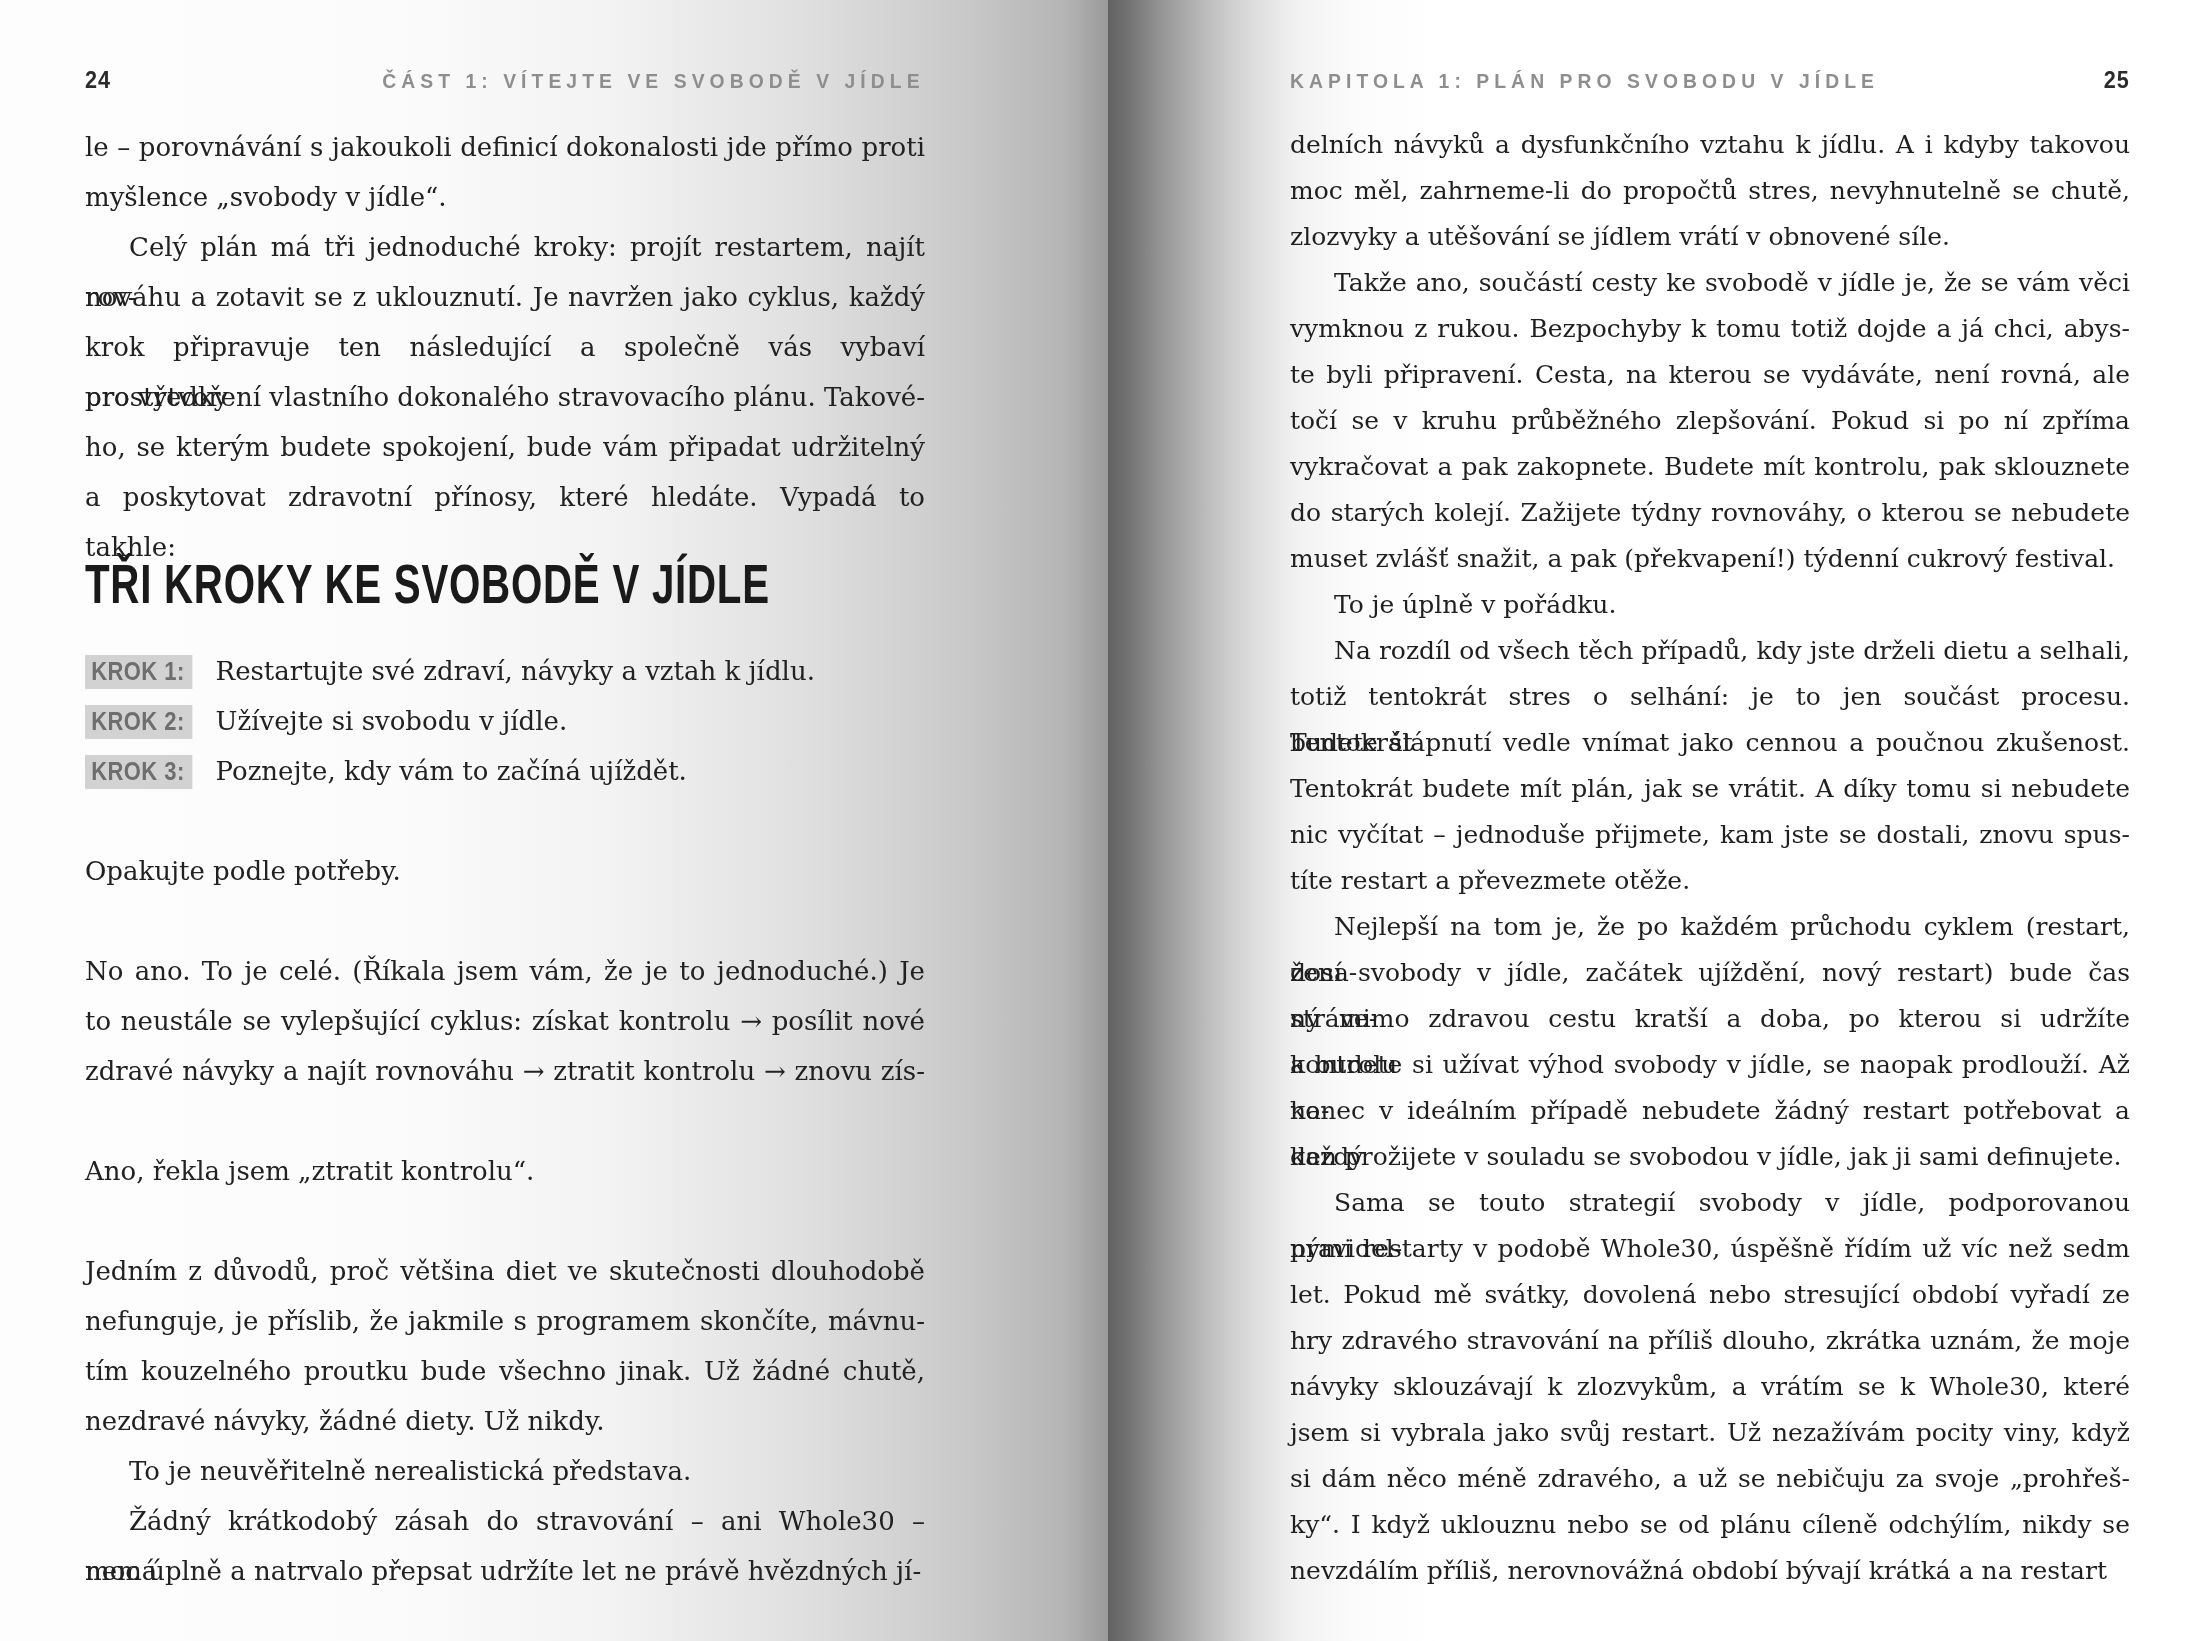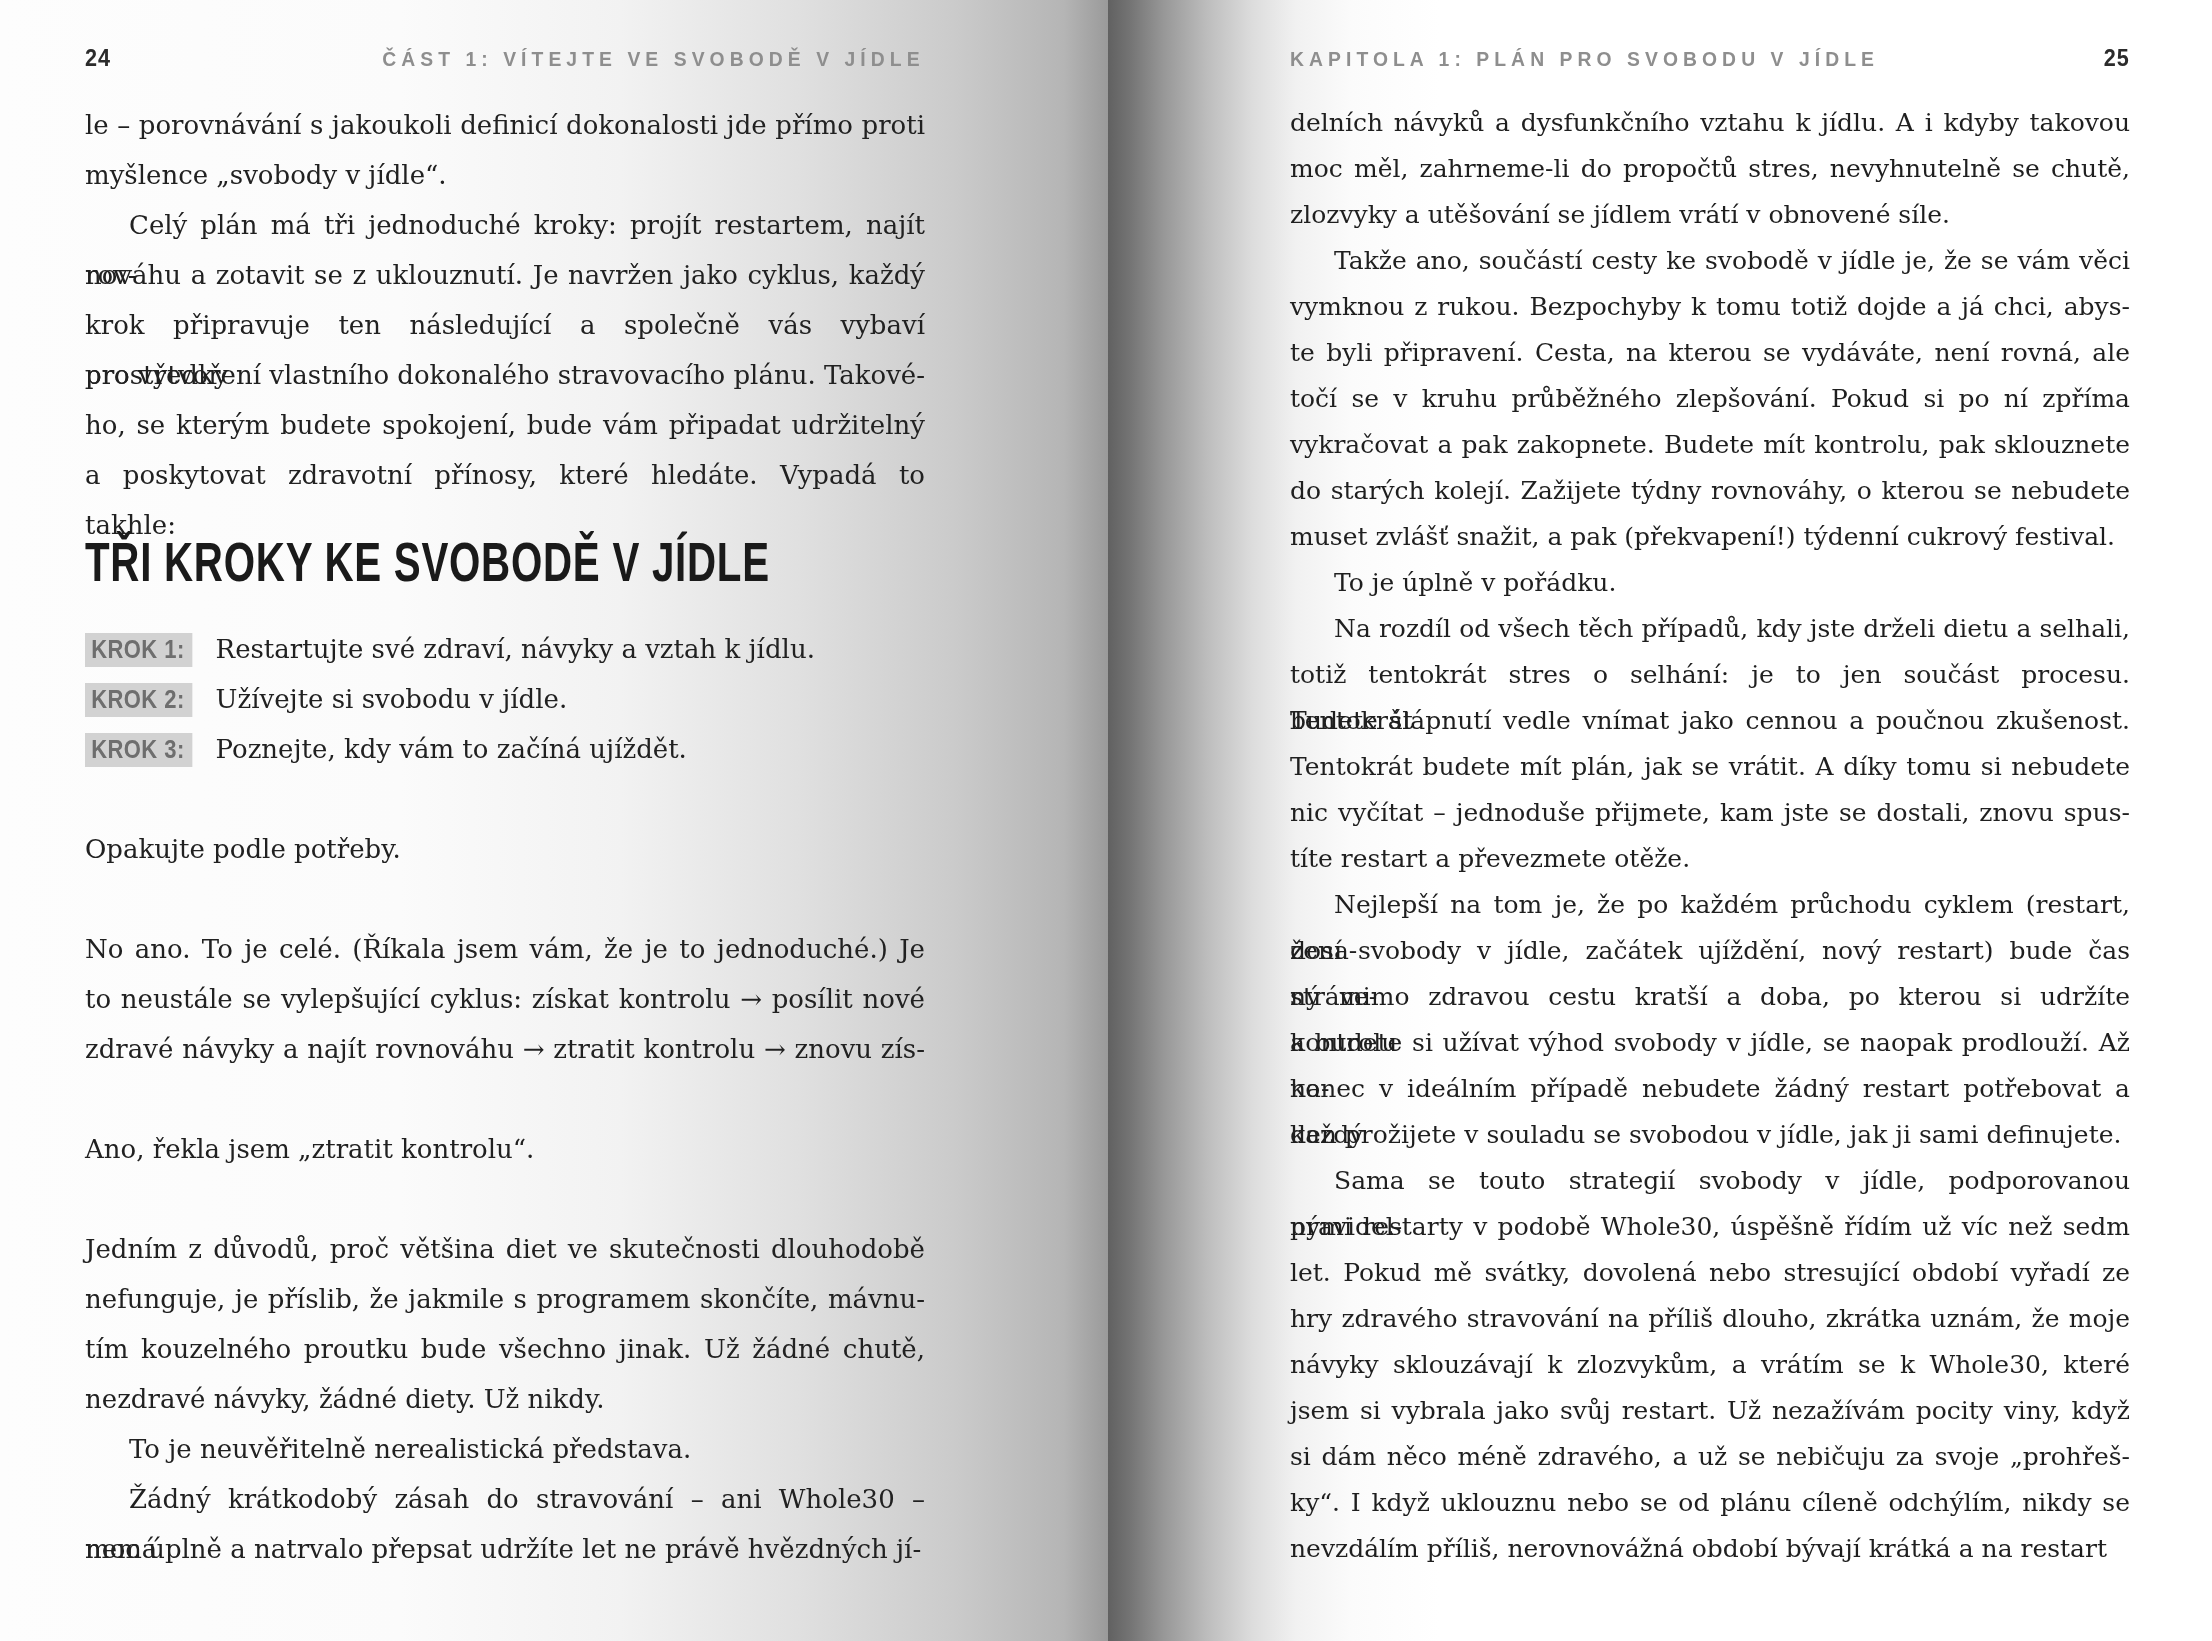--- a/index.html
+++ b/index.html
@@ -12,21 +12,21 @@
     width:1108px;
     background:linear-gradient(90deg,#fdfdfd 0%,#fbfbfb 36%,#f2f2f2 56%,#e0e0e0 72%,#cbcbcb 86%,#b5b5b5 96%,#9a9a9a 100%);
     padding:44px 183px 0 85px;
   }
   .page-right{
     width:1104px;
     background:linear-gradient(90deg,#616161 0%,#747474 2%,#979797 5%,#bdbdbd 9%,#dcdcdc 13%,#f1f1f1 17%,#fbfbfb 22%,#ffffff 30%);
     padding:44px 82px 0 182px;
   }
 
-  .runhead-row{display:flex;justify-content:space-between;align-items:baseline;height:32px;}
+  .runhead-row{display:flex;justify-content:space-between;align-items:baseline;height:32px;margin-top:22px;}
   .runhead{
     font:700 21px "Liberation Sans",sans-serif;
     letter-spacing:5.5px;color:#8e8e8e;white-space:nowrap;display:inline-block;
   }
   .page-left .runhead{transform:scaleX(.92);transform-origin:right center;}
   .page-right .runhead{transform:scaleX(.92);transform-origin:left center;}
   .pagenum{
     font:700 24px "Liberation Sans",sans-serif;color:#2b2b2b;letter-spacing:1px;
     display:inline-block;
   }

